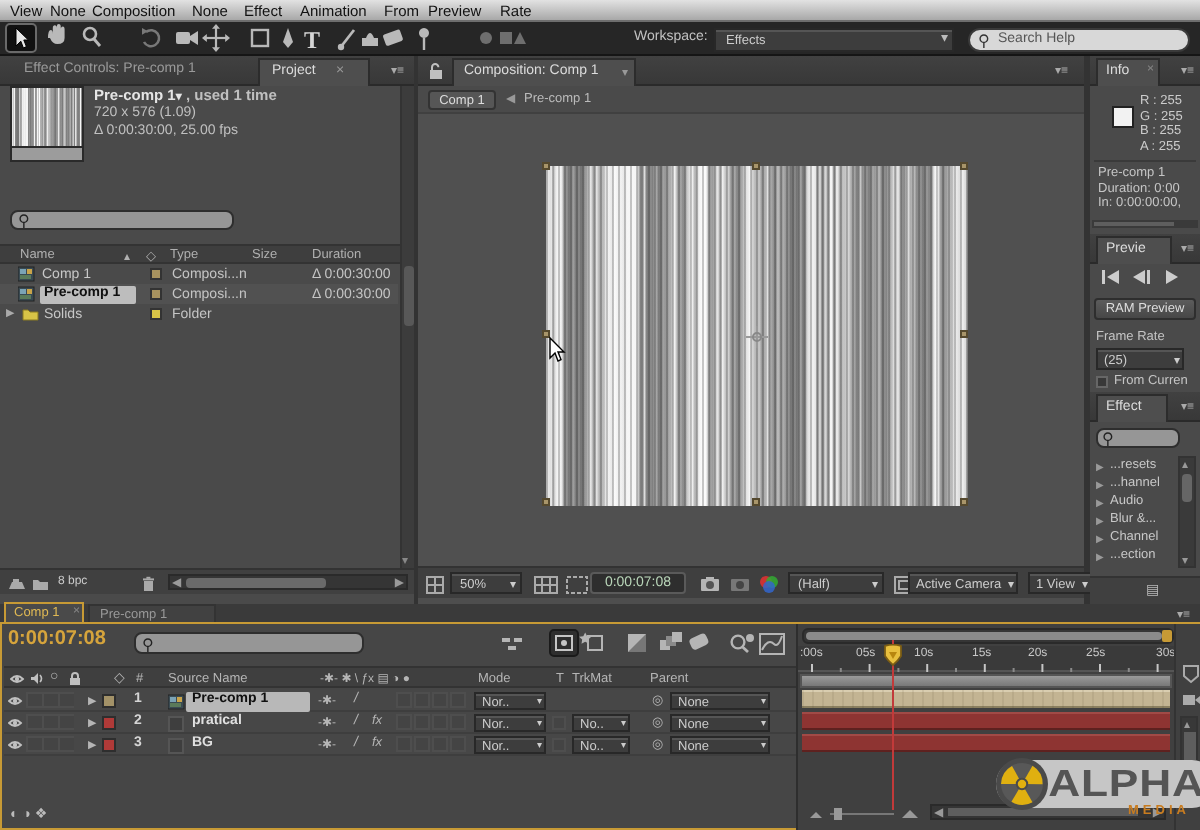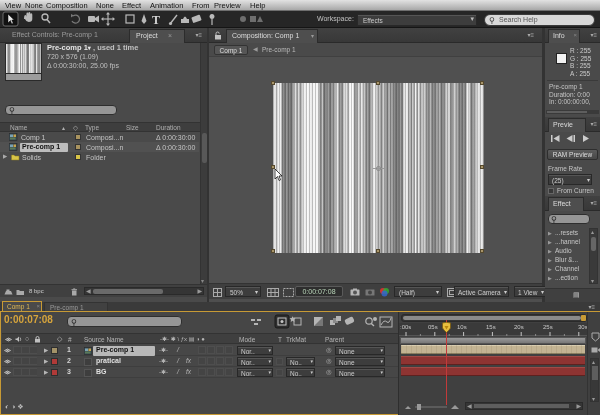--- a/index.html
+++ b/index.html
@@ -15,21 +15,21 @@
 
 <div class="abs" style="left:0;top:0;width:600px;height:11px;background:linear-gradient(#e2e2e2,#a8a8a8);border-bottom:1px solid #6e6e6e">
  <div class="abs" style="top:1px;left:5px;color:#111;font-size:7.5px">View</div>
  <div class="abs" style="top:1px;left:25px;color:#111;font-size:7.5px">None</div>
  <div class="abs" style="top:1px;left:46px;color:#111;font-size:7.5px">Composition</div>
  <div class="abs" style="top:1px;left:96px;color:#111;font-size:7.5px">None</div>
  <div class="abs" style="top:1px;left:122px;color:#111;font-size:7.5px">Effect</div>
  <div class="abs" style="top:1px;left:150px;color:#111;font-size:7.5px">Animation</div>
  <div class="abs" style="top:1px;left:192px;color:#111;font-size:7.5px">From</div>
  <div class="abs" style="top:1px;left:214px;color:#111;font-size:7.5px">Preview</div>
- <div class="abs" style="top:1px;left:250px;color:#111;font-size:7.5px">Help</div>
+ <div class="abs" style="top:1px;left:250px;color:#111;font-size:7.5px">Rate</div>
 </div>
 
 <div class="abs" style="left:0;top:11px;width:600px;height:17px;background:#262626;border-bottom:1px solid #151515">
  <svg class="abs" style="left:0;top:0" width="300" height="17">
         <rect x="3" y="1" width="15" height="14" rx="2" fill="#111" stroke="#6a6a6a" stroke-width="1"></rect>
         <path d="M8 3 L8 12 L10.4 9.6 L11.7 13 L13.2 12.3 L11.9 9 L14.2 9 Z" fill="#e8e8e8" stroke="#000" stroke-width="0.5"></path>
         <g fill="#b9b9b9">
           <path d="M24 8 q0-4 1.4-4 q1 0 1 2 l0-3 q0-1.4 1-1.4 q1 0 1 1.4 l0-0.8 q0-1.2 1-1.2 q1 0 1 1.6 l0 0.6 q0.2-1 1-1 q0.9 0 0.9 1.6 l0 4.2 q0 3-3.6 3 q-2.5 0-3.7-3 Z"></path>
         </g>
         <circle cx="45" cy="6" r="3" fill="none" stroke="#b9b9b9" stroke-width="1.3"></circle>
@@ -769,14 +769,28 @@
             <line x1="12" y1="5" x2="44" y2="5" stroke="#777"></line>
             <rect x="14" y="2" width="4" height="6" fill="#999"></rect>
             <path d="M48 7 l4-4 4 4 Z" fill="#999"></path>
           </svg>
     <div class="abs" style="left:66px;top:90px;width:118px;height:8px;background:#353535;border:1px solid #2a2a2a">
       <span class="abs" style="left:1px;top:-1px;color:#999;font-size:6px">◀</span>
       <div class="abs" style="left:8px;top:1px;width:95px;height:4px;background:#5e5e5e"></div>
       <span class="abs" style="right:1px;top:-1px;color:#999;font-size:6px">▶</span>
     </div>
   </div>
+  <div class="abs" style="left:495px;top:66px;width:105px;height:30px">
+<svg width="105" height="30" viewBox="0 0 105 30">
+ <rect x="2" y="2" width="110" height="24" rx="12" fill="#c6c6c6"></rect>
+ <circle cx="15" cy="14" r="13" fill="#4a4a4a"></circle>
+ <circle cx="15" cy="14" r="10.5" fill="#585858"></circle>
+ <g fill="#e0b010">
+   <path d="M15 14 L15 3.5 A10.5 10.5 0 0 1 24 9 Z" transform="rotate(30 15 14)"></path>
+   <path d="M15 14 L15 3.5 A10.5 10.5 0 0 1 24 9 Z" transform="rotate(150 15 14)"></path>
+   <path d="M15 14 L15 3.5 A10.5 10.5 0 0 1 24 9 Z" transform="rotate(270 15 14)"></path>
+ </g>
+ <circle cx="15" cy="14" r="2.6" fill="#e0b010" stroke="#4a4a4a" stroke-width="1"></circle>
+ <text x="26" y="21.5" font-family="Liberation Sans,sans-serif" font-size="20.5" font-weight="bold" fill="#555" style="letter-spacing:0.4px" transform="scale(1.08,0.92)">ALPHA</text>
+ <text x="68" y="29" font-family="Liberation Sans,sans-serif" font-size="6.5" font-weight="bold" fill="#c87c20" style="letter-spacing:2px">MEDIA</text>
+</svg></div>
  </div>
 </div>
 </div>
 </body></html>

